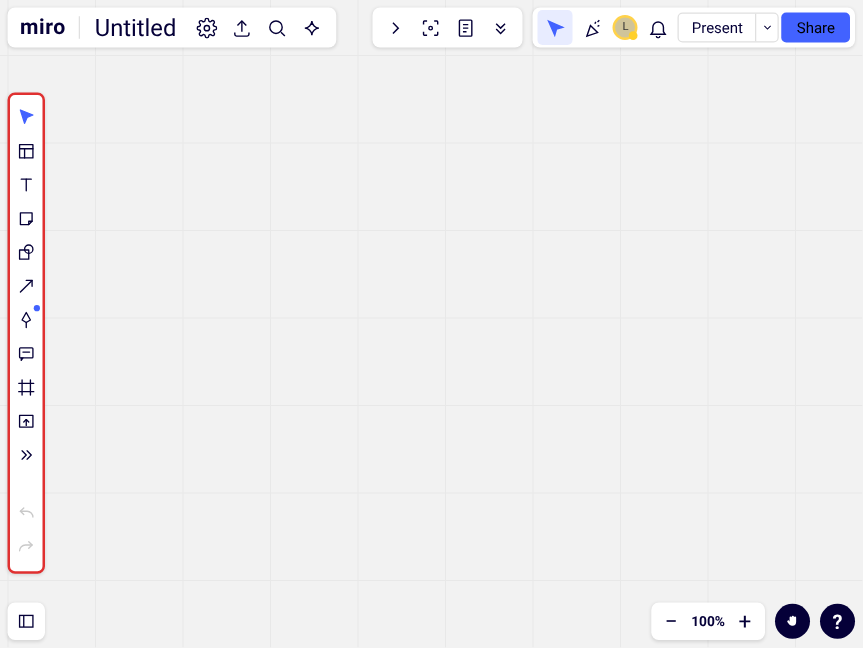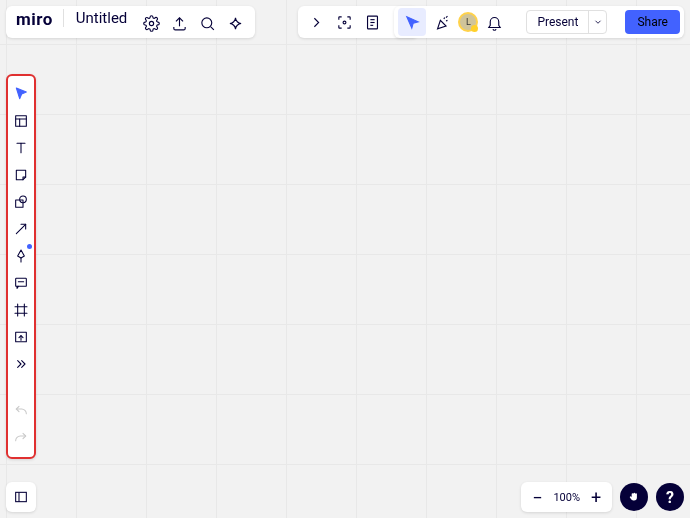--- a/index.html
+++ b/index.html
@@ -13,27 +13,27 @@
       linear-gradient(to right, #e8e8e8 1px, transparent 1px),
       linear-gradient(to bottom, #e8e8e8 1px, transparent 1px);
     background-size: 70px 70px;
     background-position: 6px 44px;
   }
 
   
   .header-left {
     position: absolute; top: 6px; left: 6px;
     height: 32px; background: #fff; border-radius: 6px;
-    display: flex; 
+    display: flex; align-items: center;
     box-shadow: 0 1px 3px rgba(0,0,0,0.12);
-    padding: 3px 6px;
+    padding: 16px 6px;
   }
   .logo { font-weight: 700; font-size: 17px; letter-spacing: 0.5px; padding: 0 8px 0 4px; color: #050038;}
   .divider { width: 1px; height: 18px; background: #e0e0e0; margin: 0 2px; }
-  .board-title { font-size: 15px; color: #050038; padding: 0 10px; }
+  .board-title { font-size: 19px; color: #050038; padding: 0 10px; }
   .hbtn { width: 28px; height: 28px; display:flex; align-items:center; justify-content:center; border-radius:4px; cursor:pointer; }
   .hbtn svg { width:17px; height:17px; stroke:#050038; fill:none; stroke-width:1.6; }
 
   
   .header-center {
     position: absolute; top: 6px; left: 298px;
     height: 32px; background:#fff; border-radius:6px;
     display:flex; align-items:center; box-shadow: 0 1px 3px rgba(0,0,0,0.12);
     padding: 0 4px;
   }
@@ -42,21 +42,21 @@
   .header-right {
     position: absolute; top: 6px; right: 6px;
     height: 32px; background:#fff; border-radius:6px;
     display:flex; align-items:center; box-shadow: 0 1px 3px rgba(0,0,0,0.12);
     padding: 0 4px; gap:2px;
   }
   .cursor-active { background:#e8ecff; border-radius:4px; }
   .cursor-active svg { stroke:#4262ff; fill:#4262ff; }
   .avatar { width:20px; height:20px; border-radius:50%; background:#d0c49a; border:2px solid #ffd24a; display:flex;align-items:center;justify-content:center; font-size:9px; color:#333; position:relative;}
   .avatar::after{content:"";position:absolute;right:-2px;bottom:-2px;width:7px;height:7px;background:#ffd02a;border-radius:50%;}
-  .present-group{display:flex;align-items:center;border:1px solid #e0e0e0;border-radius:4px;height:24px;margin:0 16px;}
+  .present-group{display:flex;align-items:center;border:1px solid #e0e0e0;border-radius:4px;height:24px;margin:0 0;}
   .present-btn{font-size:12px;color:#050038;padding:0 10px;cursor:pointer;}
   .present-caret{width:18px;display:flex;align-items:center;justify-content:center;border-left:1px solid #e0e0e0;height:100%;cursor:pointer;}
   .share-btn{background:#4262ff;color:#000000;font-size:12px;padding:5px 12px;border-radius:4px;cursor:pointer;}
 
   
   .toolbar {
     position: absolute; top: 74px; left: 6px; width: 30px;
     background:#fff; border-radius:6px; box-shadow: 0 1px 3px rgba(0,0,0,0.12);
     display:flex; flex-direction:column; align-items:center; padding:4px 0;
     border: 2px solid #e03030;
@@ -75,21 +75,21 @@
     display:flex;align-items:center;justify-content:center;cursor:pointer;
   }
   .panel-toggle svg{width:16px;height:16px;stroke:#050038;fill:none;stroke-width:1.6;}
 
   
   .bottom-right{
     position:absolute; right:6px; bottom:6px; display:flex; align-items:center; gap:8px;
   }
   .zoom-group{background:#fff;border-radius:6px;box-shadow:0 1px 3px rgba(0,0,0,0.12);display:flex;align-items:center;height:30px;padding:0 4px;}
   .zbtn{width:24px;height:28px;display:flex;align-items:center;justify-content:center;cursor:pointer;font-size:18px;color:#050038;}
-  .zoom-level{font-size:11px;color:#050038;padding:0 4px;}
+  .zoom-level{font-size:11px;color:#050038;padding:0 4px;font-weight:bold;}
   .round-btn{width:28px;height:28px;border-radius:50%;background:#050038;display:flex;align-items:center;justify-content:center;cursor:pointer;}
   .round-btn svg{width:14px;height:14px;stroke:#fff;fill:#fff;}
   .round-btn.help{font-size:16px;color:#fff;font-weight:700;}
 </style>
 </head>
 <body>
 
 <div class="canvas"></div>
 
 <div class="header-left">

